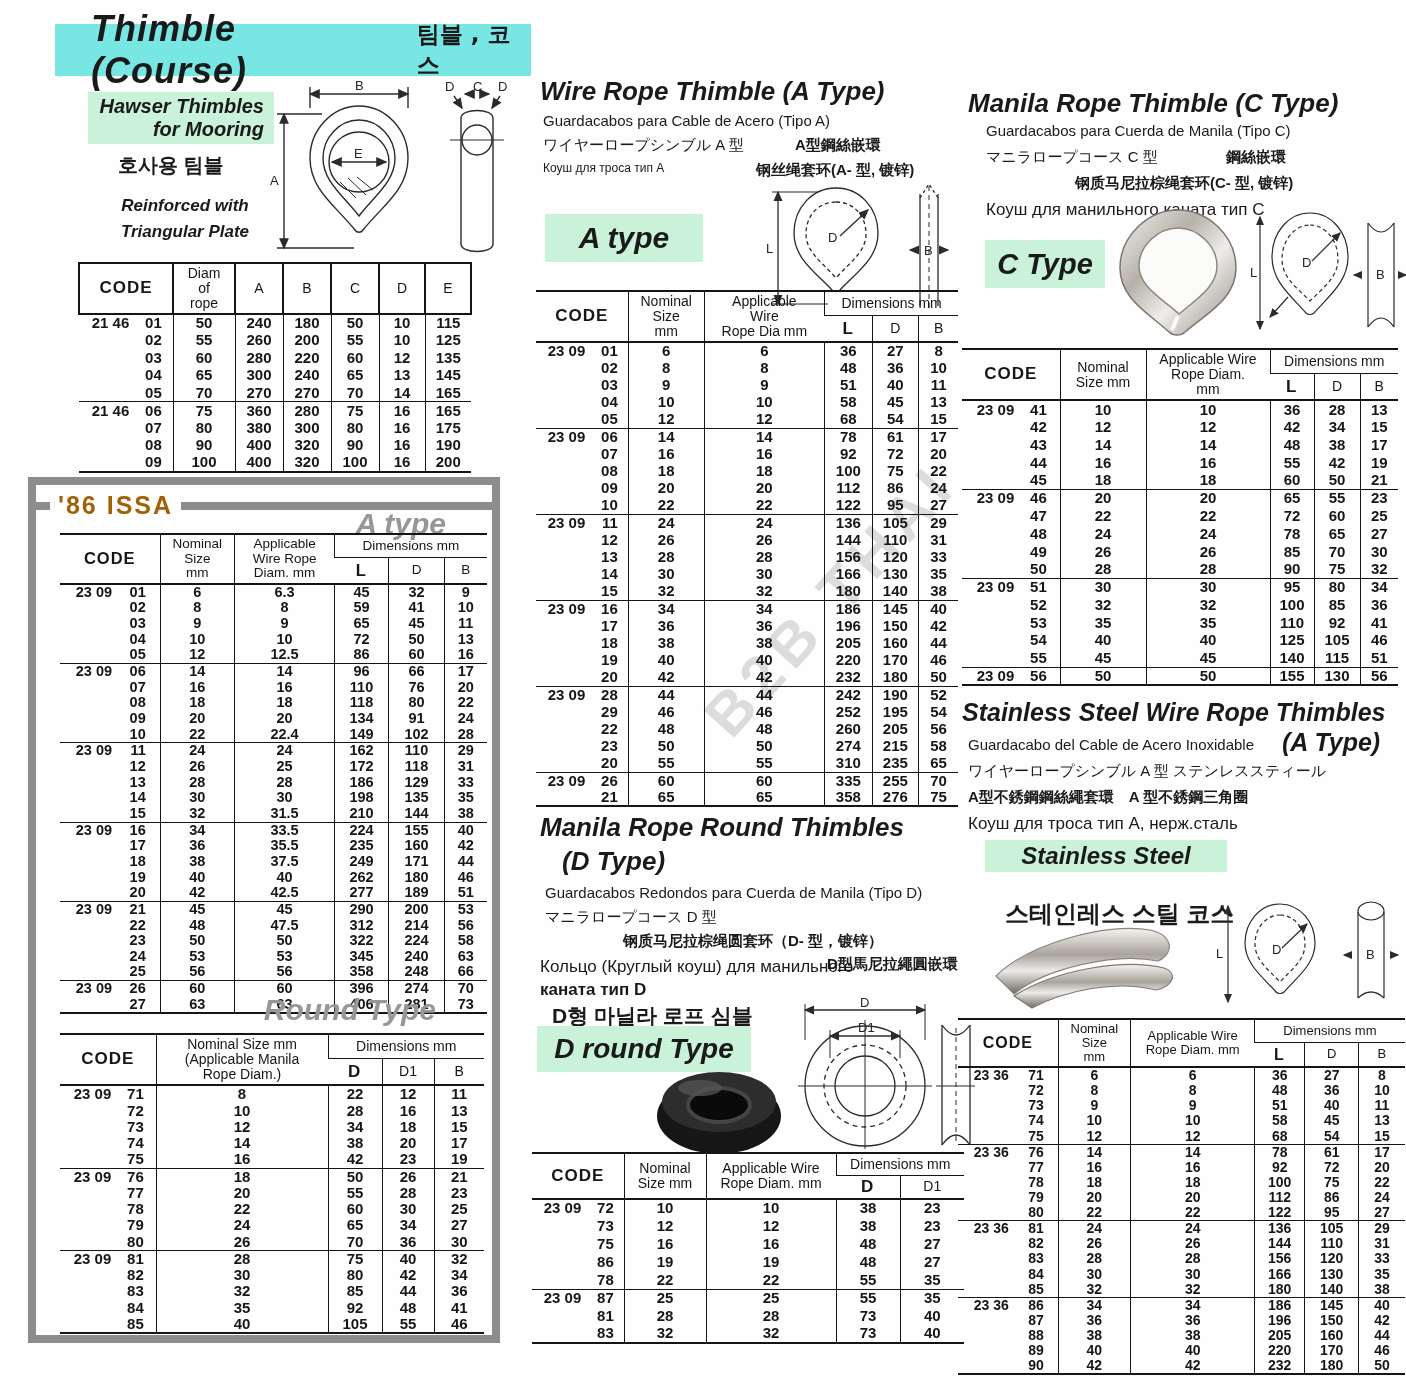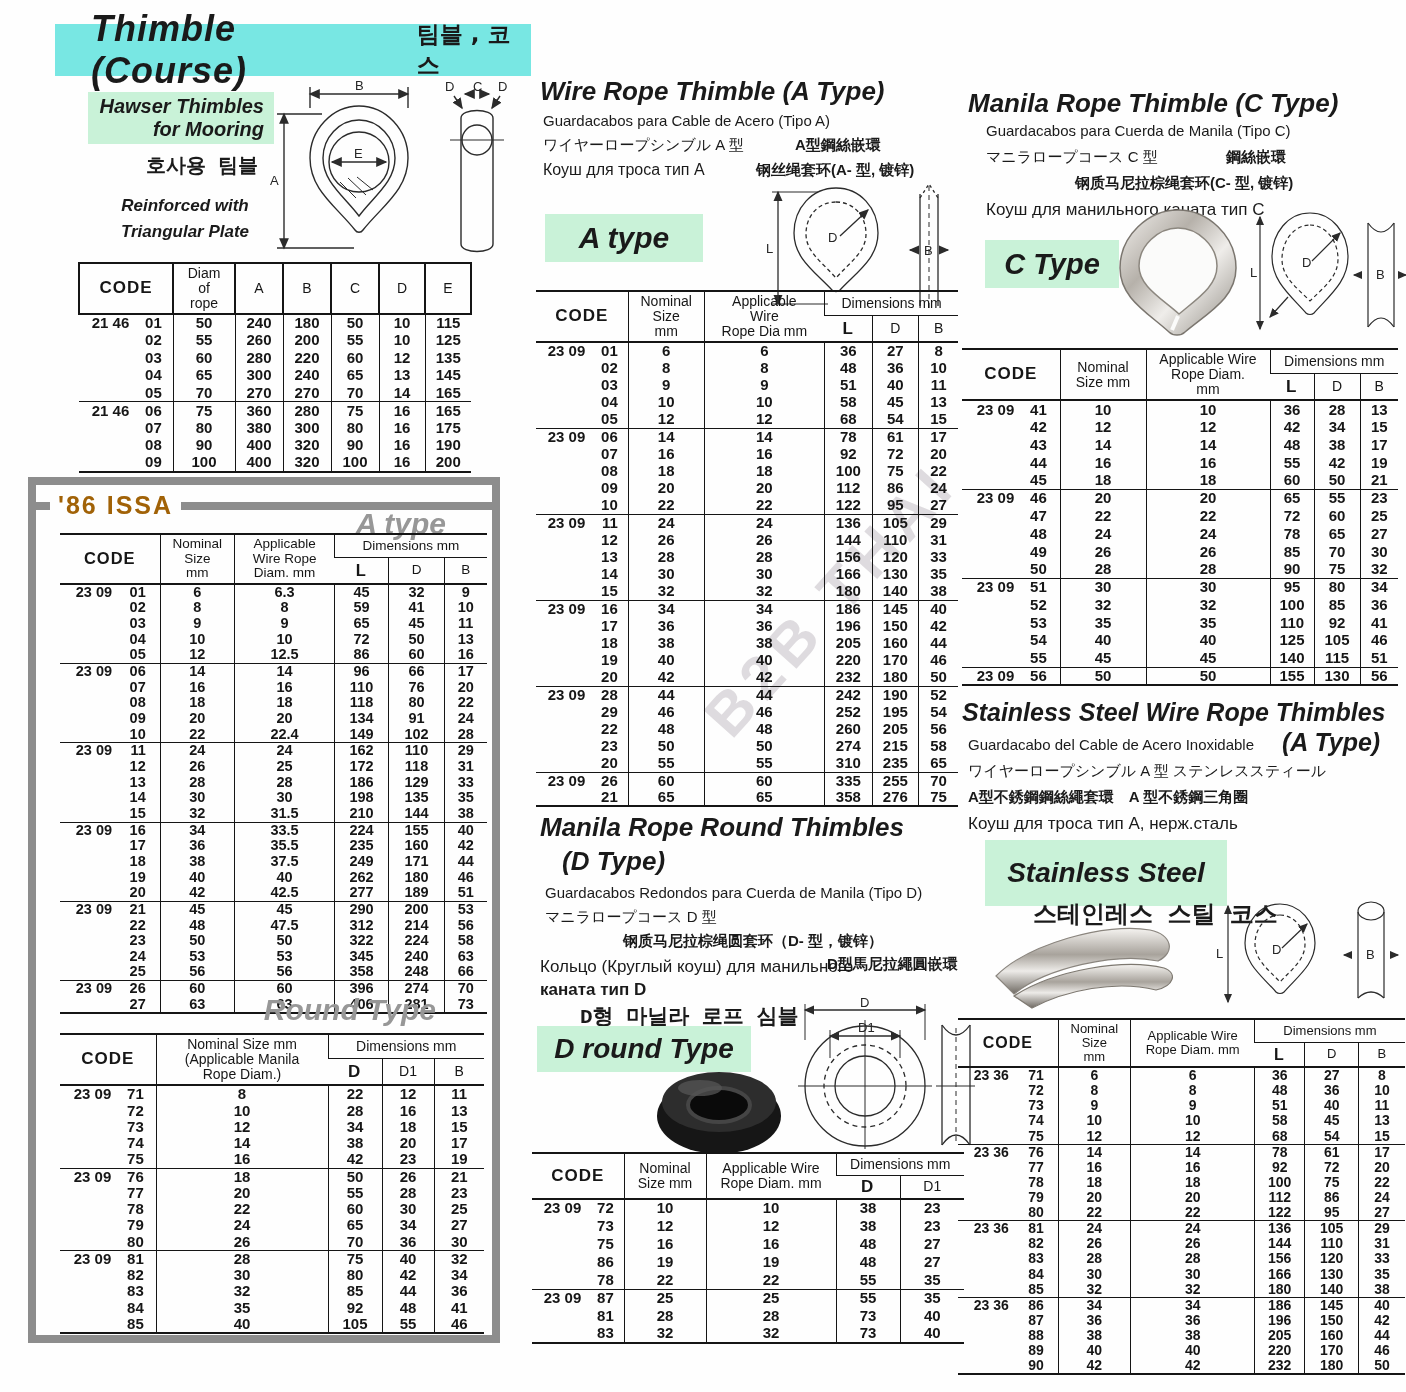--- a/index.html
+++ b/index.html
@@ -10,21 +10,21 @@
 
   .title-banner { background:#78e7e3; display:flex; align-items:center; gap:20px; padding-left:36px; }
   .title-banner .en { font-style:italic; font-weight:bold; font-size:36px; letter-spacing:1px; }
   .title-banner .kr { font-weight:bold; font-size:23px; font-family:"DejaVu Sans",sans-serif; }
 
   .badge { background:#c9f2d8; display:flex; flex-direction:column; align-items:center; justify-content:center;
            font-style:italic; font-weight:bold; }
   .sec-title { font-style:italic; font-weight:bold; font-size:26px; white-space:nowrap; }
   .sub { font-size:15px; white-space:nowrap; }
   .sub.b { font-weight:bold; }
-  .kr-line { font-size:21px; font-weight:bold; font-family:Liberation Mono, monospace; white-space:nowrap;margin-left:28px; }
+  .kr-line { font-size:21px; font-weight:bold; font-family:Liberation Sans, sans-serif; white-space:nowrap; }
 
   .gray-it { color:#979797; font-style:italic; font-weight:bold; font-size:30px; white-space:nowrap; }
 
   .issa-frame { border:8px solid #8d8d8d; background:transparent; }
   .issa-head { position:absolute; left:0; top:6px; width:100%; display:flex; align-items:center; }
   .issa-label { color:#a16207; font-weight:bold; font-size:25px; letter-spacing:2px; padding:0 8px; white-space:nowrap; }
   .issa-bar { height:8px; background:#8d8d8d; }
   .issa-bar.short { width:14px; }
   .issa-bar.long { flex:1; }
 
@@ -620,21 +620,21 @@
             </tr>
           </tbody>
         </table>
       </div>
   </div>
 
   <div class="abs sec-title" style="left:540px; top:76px;">Wire Rope Thimble (A Type)</div>
   <div class="abs sub" style="left:543px; top:112px;">Guardacabos para Cable de Acero (Tipo A)</div>
   <div class="abs sub" style="left:543px; top:136px;">ワイヤーロープシンブル A 型</div>
   <div class="abs sub b" style="left:795px; top:136px;">A型鋼絲嵌環</div>
-  <div class="abs sub" style="left:543px; top:161px; font-size:16px;">Коуш для троса тип A</div>
+  <div class="abs sub" style="left:543px; top:161px; font-size:12px;">Коуш для троса тип A</div>
   <div class="abs sub b" style="left:756px; top:161px;">钢丝绳套环(A- 型, 镀锌)</div>
   <div class="abs badge" style="left:545px; top:214px; width:158px; height:48px; font-size:30px;">A type</div>
 
   <svg class="abs" style="left:758px; top:178px;" width="200" height="140" viewBox="0 0 200 140">
     <defs>
         <marker id="ah2" markerWidth="9" markerHeight="8" refX="7" refY="3.5" orient="auto-start-reverse">
           <path d="M0,0L8,3.5L0,7Z" fill="#2b2b2b"></path>
         </marker>
       </defs>
     <g fill="none" stroke="#2b2b2b" stroke-width="1.3">
@@ -1031,21 +1031,21 @@
         </tbody>
       </table>
     </div>
 
   <div class="abs sec-title" style="left:968px; top:88px;">Manila Rope Thimble (C Type)</div>
   <div class="abs sub" style="left:986px; top:122px;">Guardacabos para Cuerda de Manila (Tipo C)</div>
   <div class="abs sub" style="left:986px; top:148px;">マニラロープコース C 型</div>
   <div class="abs sub b" style="left:1208px; top:148px;margin-left:18px;">鋼絲嵌環</div>
   <div class="abs sub b" style="left:1075px; top:174px;">钢质马尼拉棕绳套环(C- 型, 镀锌)</div>
   <div class="abs sub" style="left:986px; top:200px; font-size:17px;">Коуш для манильного каната тип C</div>
-  <div class="abs badge" style="left:985px; top:240px; width:134px; height:48px; font-size:29px;">C Type</div>
+  <div class="abs badge" style="left:985px; top:240px; width:120px; height:48px; font-size:29px;">C Type</div>
 
   <svg class="abs" style="left:1112px; top:206px;" width="132" height="132" viewBox="0 0 132 132">
     <defs>
       <linearGradient id="met1" x1="0" y1="0" x2="1" y2="1">
         <stop offset="0" stop-color="#f4f2ef"></stop>
           <stop offset="0.35" stop-color="#b6b1aa"></stop>
         <stop offset="0.6" stop-color="#efedea"></stop>
           <stop offset="1" stop-color="#8f8a82"></stop>
       </linearGradient>
     </defs>
@@ -1234,21 +1234,21 @@
         </tbody>
       </table>
     </div>
 
   <div class="abs sec-title" style="left:962px; top:698px; font-size:25px;">Stainless Steel Wire Rope Thimbles</div>
   <div class="abs sec-title" style="left:1282px; top:728px; font-size:25px;">(A Type)</div>
   <div class="abs sub" style="left:968px; top:736px;">Guardacabo del Cable de Acero Inoxidable</div>
   <div class="abs sub" style="left:968px; top:762px;">ワイヤーロープシンブル A 型 ステンレススティール</div>
   <div class="abs sub b" style="left:968px; top:788px;">A型不銹鋼鋼絲繩套環　A 型不銹鋼三角圈</div>
   <div class="abs sub" style="left:968px; top:814px; font-size:17px;">Коуш для троса тип A, нерж.сталь</div>
-  <div class="abs badge" style="left:985px; top:840px; width:242px; height:66px; font-size:28px;font-style:italic;">Stainless Steel</div>
+  <div class="abs badge" style="left:985px; top:840px; width:242px; height:32px; font-size:24px;font-style:italic;">Stainless Steel</div>
   <div class="abs kr-line" style="left:1005px; top:898px; font-size:24px;">스테인레스 스틸 코스</div>
 
   <svg class="abs" style="left:988px; top:918px;" width="198" height="92" viewBox="0 0 198 92">
     <defs>
       <linearGradient id="met2" x1="0" y1="0" x2="0" y2="1">
         <stop offset="0" stop-color="#f5f3f0"></stop>
           <stop offset="0.4" stop-color="#a8a39c"></stop>
         <stop offset="0.65" stop-color="#edebe8"></stop>
           <stop offset="1" stop-color="#6f6a63"></stop>
       </linearGradient>

